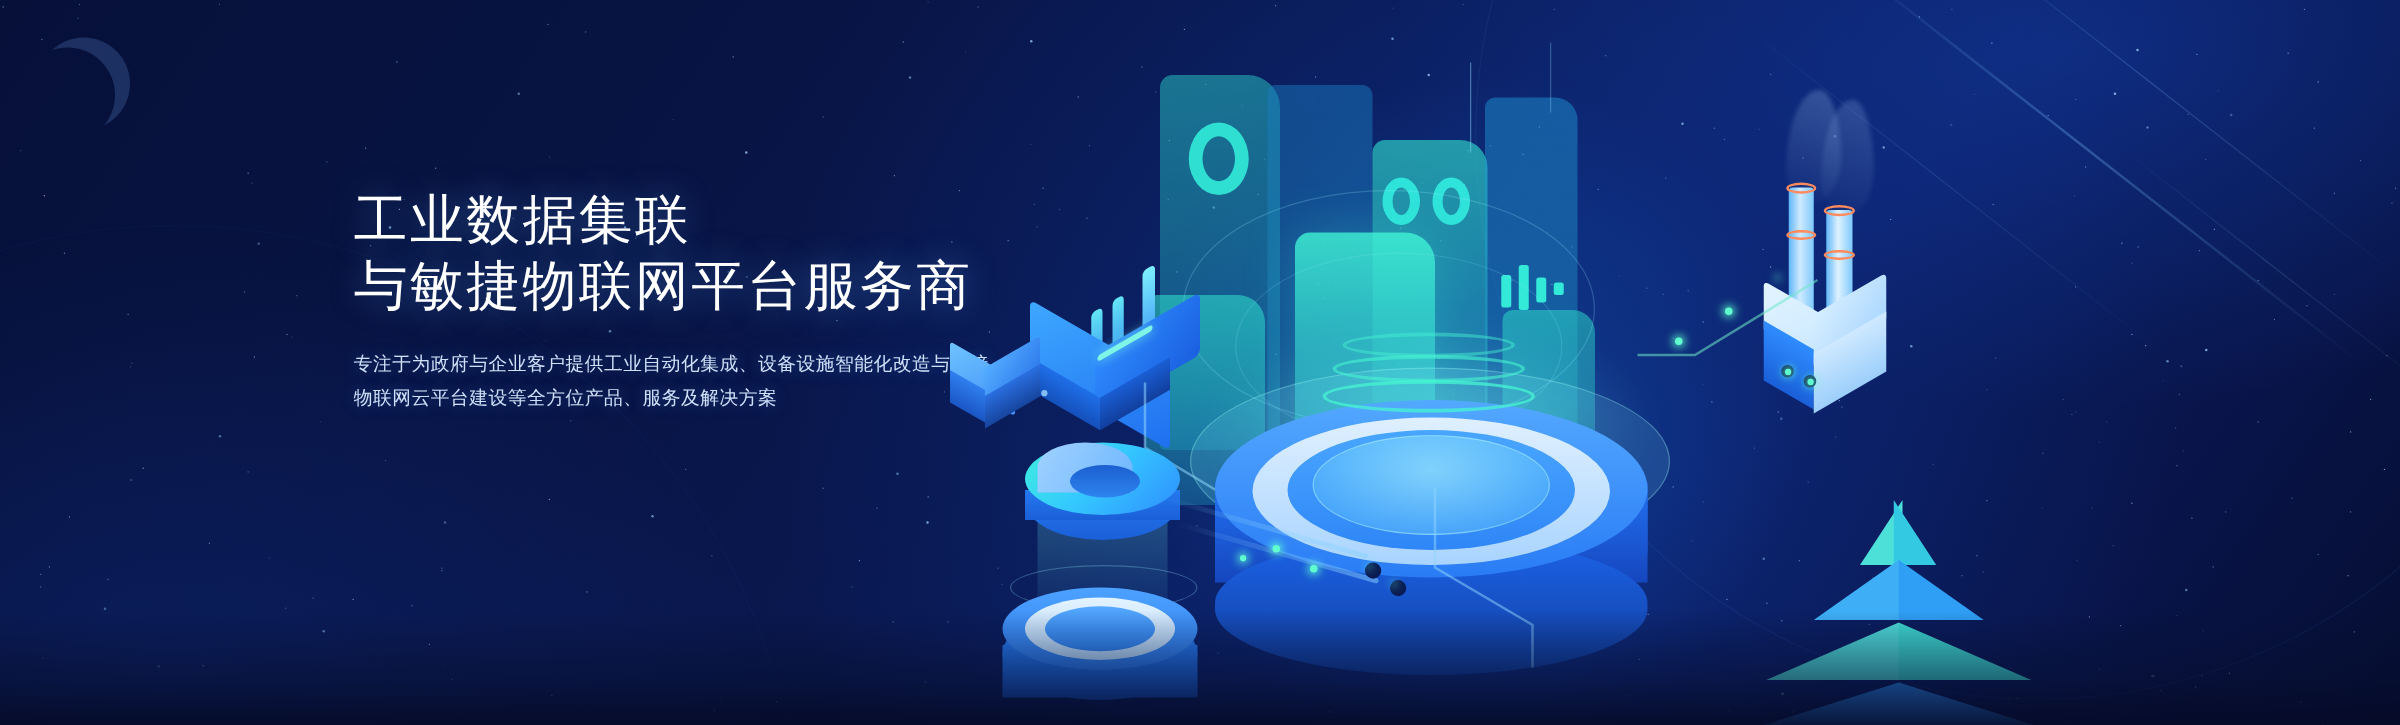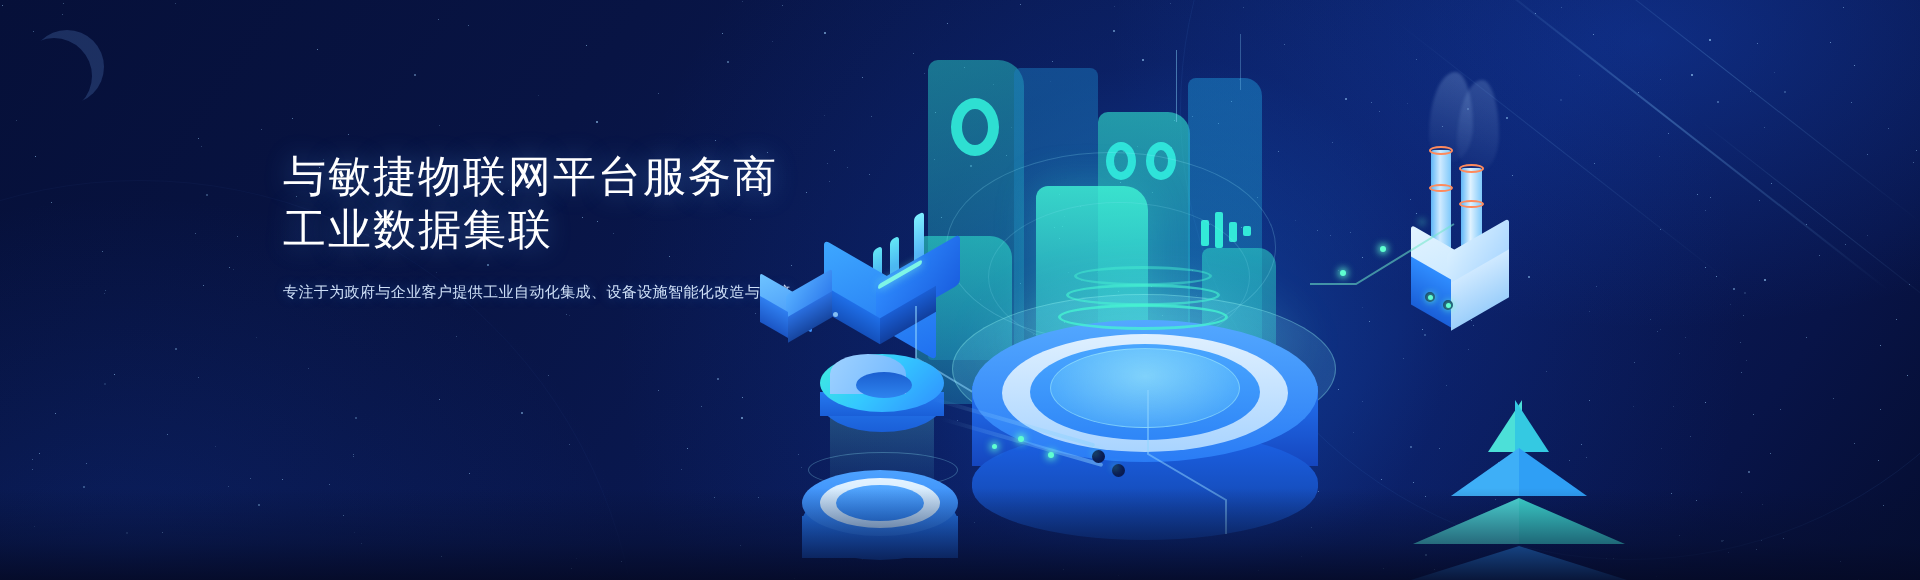--- a/index.html
+++ b/index.html
@@ -447,24 +447,25 @@
   <div class="streak" style="left:1395px;top:20px;width:430px;height:1px;transform:rotate(38deg);opacity:.25;"></div>
   <div class="streak" style="left:1700px;top:120px;width:320px;height:1px;transform:rotate(38deg);opacity:.30;"></div>
 
   <div class="ob" style="left:30px;top:30px;width:74px;height:74px;border-radius:50%;
               box-shadow:inset -13px 9px 0 -1px rgba(120,175,255,.30);opacity:.65;"></div>
 
   <div class="arc" style="left:1180px;top:-340px;width:900px;height:900px;opacity:.35;"></div>
   <div class="arc" style="left:-360px;top:180px;width:1000px;height:1000px;opacity:.18;"></div>
 
   <div class="copy">
+    <div class="headline">工业数据集联</div>
     <div class="headline">与敏捷物联网平台服务商</div>
-    <div class="headline">工业数据集联</div>
     <div class="subtitle">
       <div>专注于为政府与企业客户提供工业自动化集成、设备设施智能化改造与连接、</div>
+      <div>物联网云平台建设等全方位产品、服务及解决方案</div>
     </div>
   </div>
 
   <div class="illus">
 
     <div class="ob" style="left:150px;top:60px;width:420px;height:330px;">
 
       <div class="sheet" style="left:18px;top:0px;width:96px;height:300px;
                   background:linear-gradient(170deg,rgba(38,190,190,.55),rgba(30,150,200,.30));
                   border-radius:10px 26px 10px 4px;"></div>

